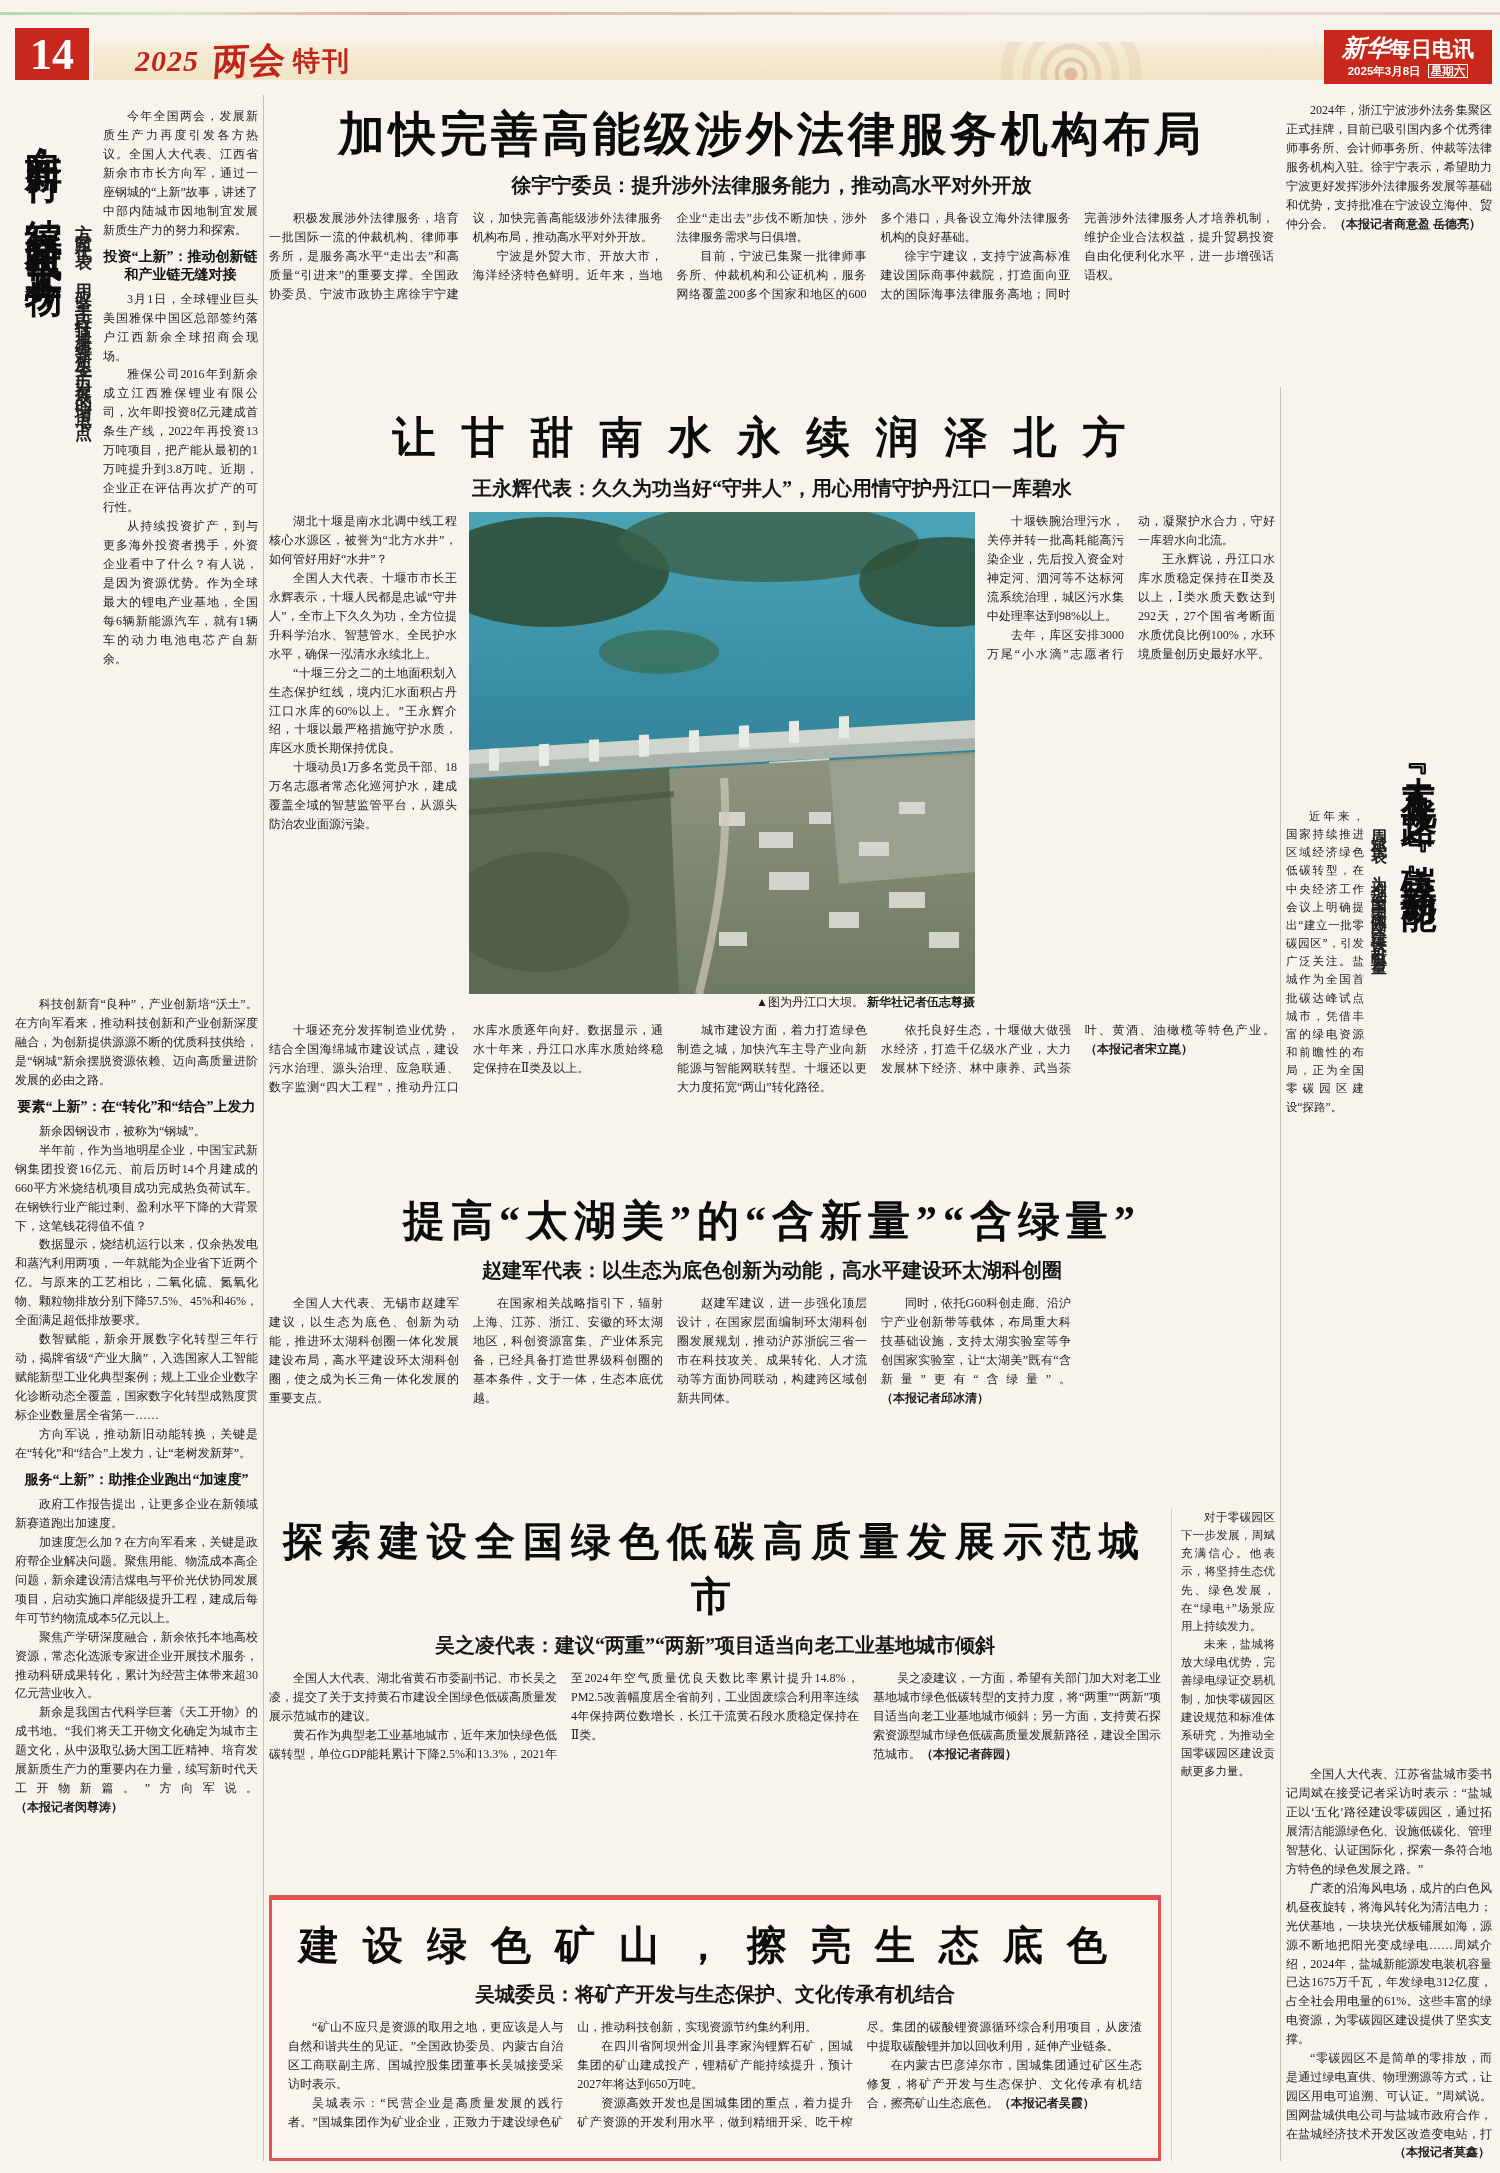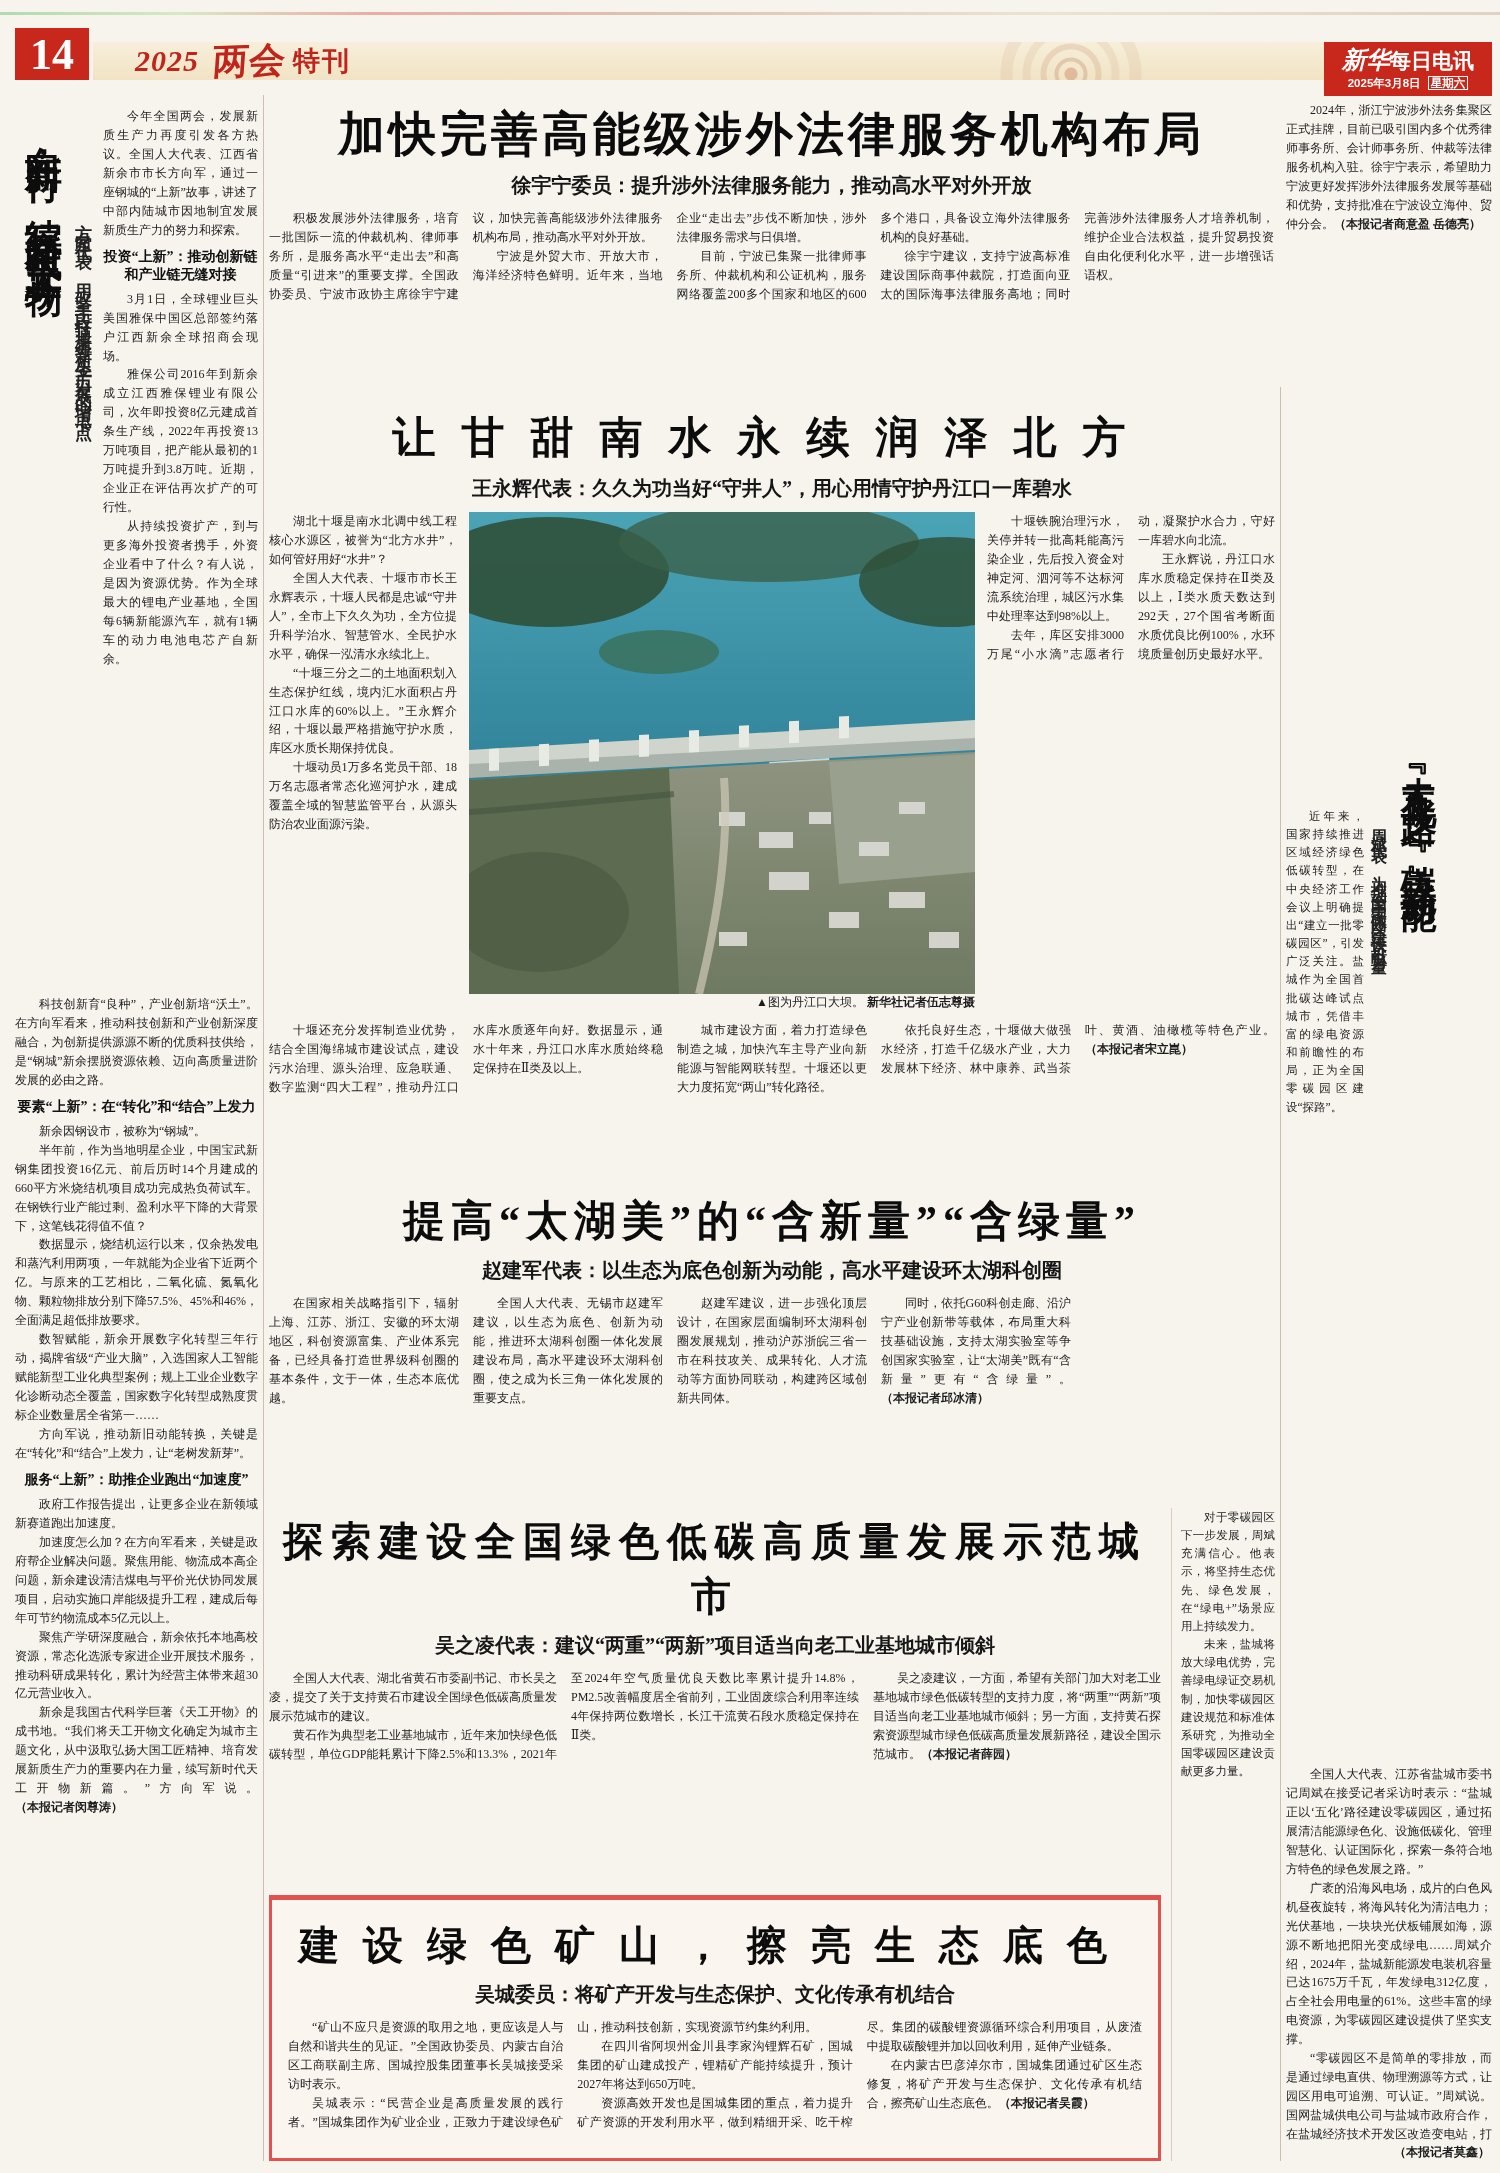--- a/index.html
+++ b/index.html
@@ -24,21 +24,21 @@
     background:
       radial-gradient(circle at 60% 60%, rgba(210,150,120,.55) 0 6px, transparent 7px),
       radial-gradient(circle at 60% 60%, transparent 0 12px, rgba(190,140,110,.35) 13px 16px, transparent 17px),
       radial-gradient(circle at 60% 60%, transparent 0 24px, rgba(205,160,130,.3) 25px 30px, transparent 31px),
       radial-gradient(circle at 60% 60%, transparent 0 40px, rgba(215,180,150,.25) 41px 48px, transparent 49px),
       radial-gradient(circle at 60% 60%, transparent 0 58px, rgba(210,170,140,.2) 59px 70px, transparent 71px);
   }
   .b-year { font-size:30px; font-weight:900; font-style:italic; color:#c0251c; margin-left:42px; letter-spacing:1px;}
   .b-title { font-size:36px; font-weight:900; color:#c0251c; margin:0 8px 0 14px; transform:skewX(-6deg) rotate(-2deg); font-family:"DejaVu Serif",serif;}
   .b-suffix { font-size:27px; font-weight:900; color:#c0251c; letter-spacing:2px; }
-  .paper-box { position:absolute; right:0; top:22px; width:168px; height:54px; background:#c8271b;
+  .paper-box { position:absolute; right:0; top:10px; width:168px; height:54px; background:#c8271b;
     color:#fff; text-align:center; padding-top:5px; }
   .paper-name { font-size:21px; font-weight:900; line-height:1.1; }
   .paper-name .script { font-style:italic; font-size:24px; }
   .paper-date { font-size:11.5px; margin-top:3px; font-family:"Liberation Sans",sans-serif; font-weight:bold;}
   .paper-date .weekday { border:1px solid #fff; padding:0 2px; margin-left:4px; }
 
   
   .content { position:absolute; top:95px; left:15px; right:8px; bottom:12px; display:flex; overflow:hidden; }
   .v-rule { width:1px; background:#cbbfb2; margin:0 5px; }
 
@@ -267,22 +267,22 @@
               <p class="bp">十堰还充分发挥制造业优势，结合全国海绵城市建设试点，建设污水治理、源头治理、应急联通、数字监测“四大工程”，推动丹江口水库水质逐年向好。数据显示，通水十年来，丹江口水库水质始终稳定保持在Ⅱ类及以上。</p>
               <p class="bp">城市建设方面，着力打造绿色制造之城，加快汽车主导产业向新能源与智能网联转型。十堰还以更大力度拓宽“两山”转化路径。</p>
               <p class="bp"><span>依托良好生态，十堰做大做强水经济，打造千亿级水产业，大力发展林下经济、林中康养、武当茶叶、黄酒、油橄榄等特色产业。</span><span class="credit-inline">（本报记者宋立崑）</span></p>
             </div>
           </section>
 
           <section class="art-th">
             <h1 class="h-xl">提高“太湖美”的“含新量”“含绿量”</h1>
             <div class="h-sub">赵建军代表：以生态为底色创新为动能，高水平建设环太湖科创圈</div>
             <div class="th-body cols c5">
+              <p class="bp">全国人大代表、无锡市赵建军建议，以生态为底色、创新为动能，推进环太湖科创圈一体化发展建设布局，高水平建设环太湖科创圈，使之成为长三角一体化发展的重要支点。</p>
               <p class="bp">在国家相关战略指引下，辐射上海、江苏、浙江、安徽的环太湖地区，科创资源富集、产业体系完备，已经具备打造世界级科创圈的基本条件，文于一体，生态本底优越。</p>
-              <p class="bp">全国人大代表、无锡市赵建军建议，以生态为底色、创新为动能，推进环太湖科创圈一体化发展建设布局，高水平建设环太湖科创圈，使之成为长三角一体化发展的重要支点。</p>
               <p class="bp">赵建军建议，进一步强化顶层设计，在国家层面编制环太湖科创圈发展规划，推动沪苏浙皖三省一市在科技攻关、成果转化、人才流动等方面协同联动，构建跨区域创新共同体。</p>
               <p class="bp"><span>同时，依托G60科创走廊、沿沪宁产业创新带等载体，布局重大科技基础设施，支持太湖实验室等争创国家实验室，让“太湖美”既有“含新量”更有“含绿量”。</span><span class="credit-inline">（本报记者邱冰清）</span></p>
             </div>
           </section>
 
           <div class="bottom-row">
             <div class="de-stack">
 
               <section class="art-ts">
                 <h1 class="h-xl">探索建设全国绿色低碳高质量发展示范城市</h1>

